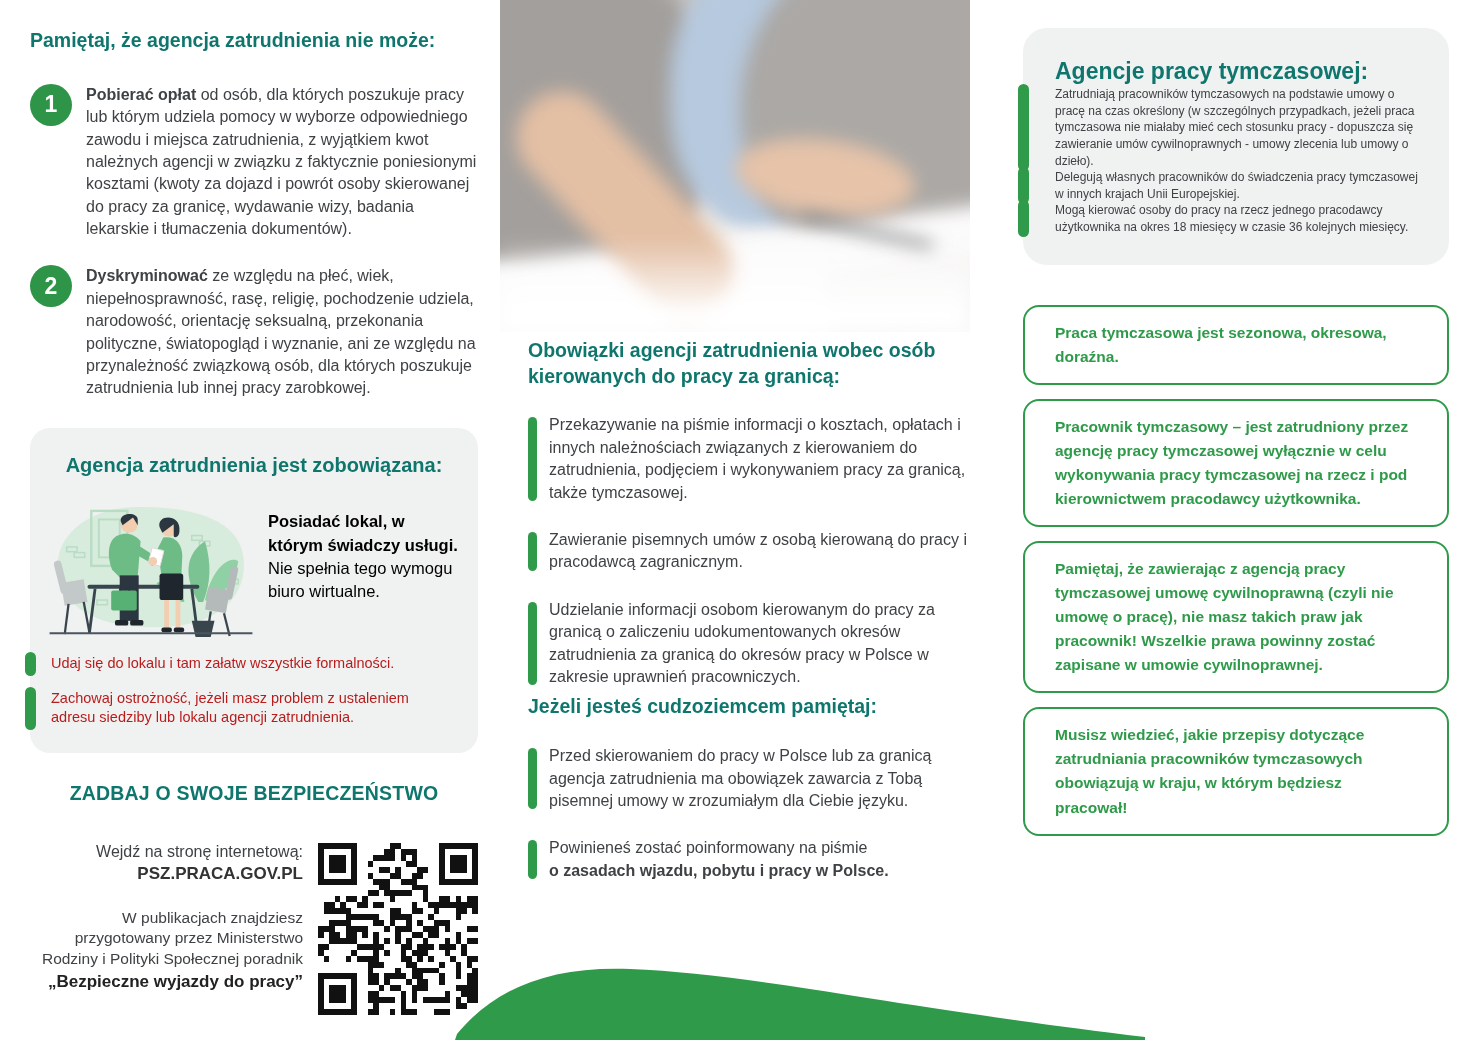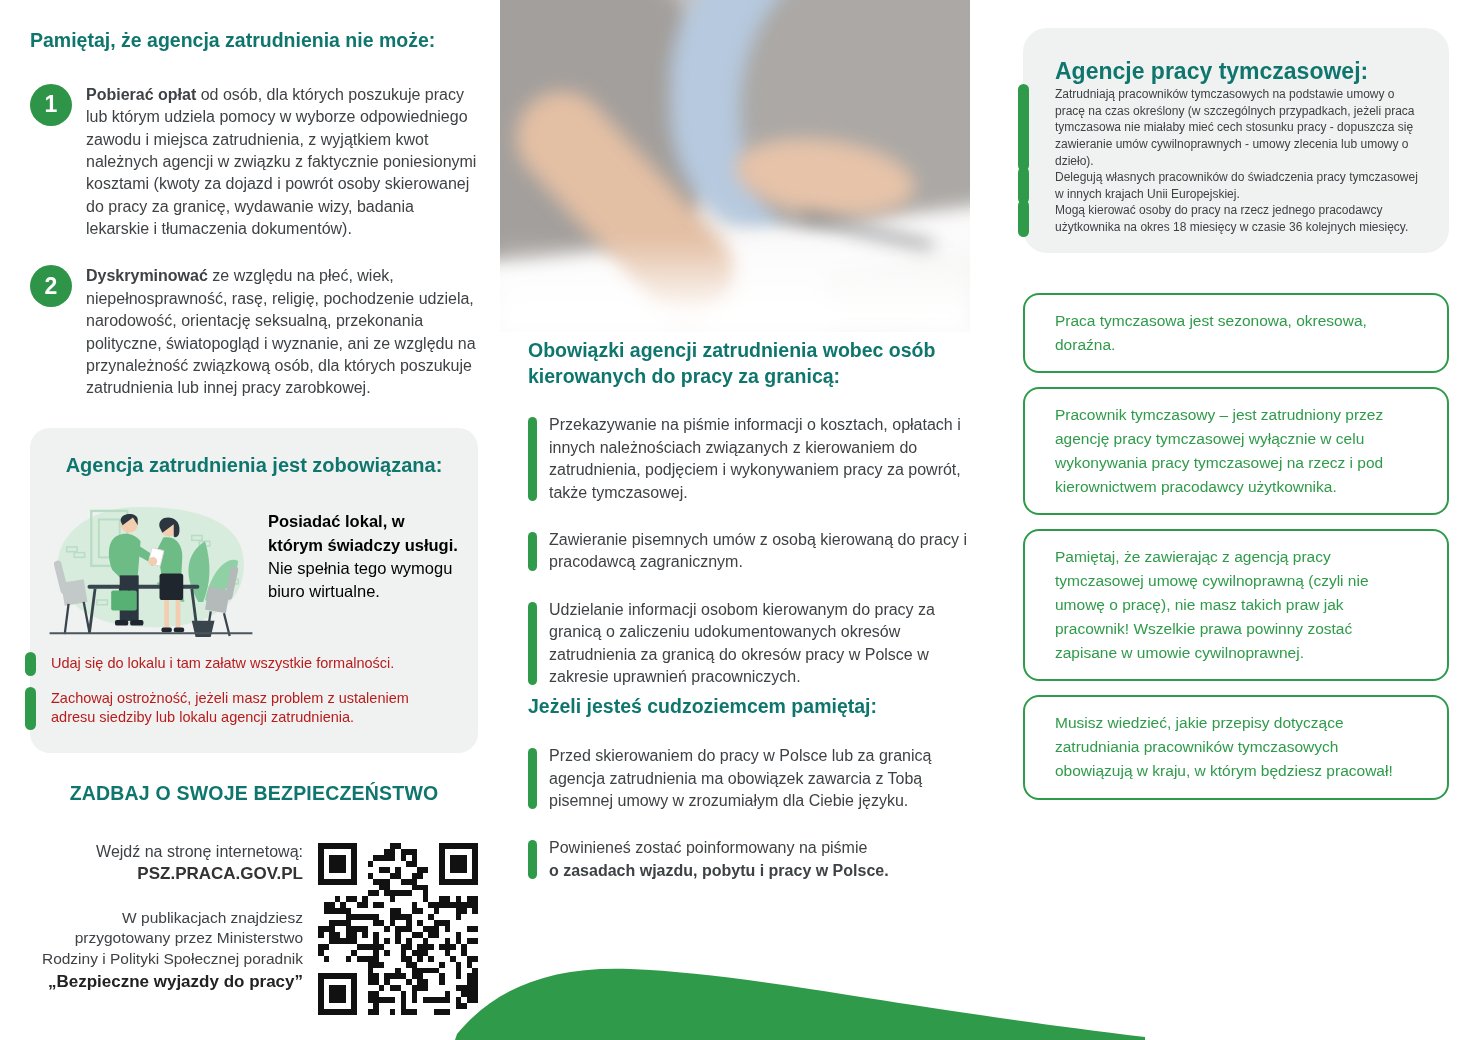--- a/index.html
+++ b/index.html
@@ -57,27 +57,27 @@
   .col-mid { position:absolute; left:528px; top:332px; width:442px; }
   .col-mid .green-h { margin-top:6px; }
   .mid-bullet { position:relative; margin-top:25px; padding-left:21px; font-size:16px; line-height:1.4; color:#3f4245; }
   .mid-bullet::before { content:""; position:absolute; left:0; top:3px; bottom:3px; width:9px; border-radius:6px; background:#2f9b4a; }
   .foreigner-h { margin-top:53px; }
 
   .dome { position:absolute; left:455px; bottom:0; width:690px; height:80px; }
 
   
   .col-right { position:absolute; left:1023px; top:28px; width:426px; }
-  .tempbox { background:#f0f1f1; border-radius:24px; padding:26px 26px 18px 32px; position:relative; }
+  .tempbox { background:#f0f1f1; border-radius:24px; padding:26px 26px 30px 32px; position:relative; }
   .tempbox h2 { font-size:23px; margin-top:2px; }
   .gb-bullet { position:relative; font-size:12px; line-height:1.38; color:#3f4245; }
   .gb-bullet::before { content:""; position:absolute; left:-37px; top:-2px; bottom:-2px; width:11px; border-radius:7px; background:#2f9b4a; }
 
   .note { border:2px solid #2f9b4a; border-radius:16px; padding:14px 30px 14px 30px; margin-top:14px;
-          color:#2f9b4a; font-weight:normal; font-size:15.5px; line-height:1.55; }
+          color:#2f9b4a; font-weight:bold; font-size:15.5px; line-height:1.55; }
   .note.first { margin-top:40px; }
 </style>
 </head>
 <body>
 
 <div class="page">
 
   <section class="col-left">
     <h1 class="green-h">Pamiętaj, że agencja zatrudnienia nie może:</h1>
 
@@ -479,21 +479,21 @@
     <div class="ph-desk"></div>
     <div class="ph-hand2"></div>
     <div class="ph-arm"></div>
     <div class="ph-doc"></div>
     <div class="ph-pen"></div>
     <div class="ph-fade"></div>
   </div>
 
   <section class="col-mid">
     <h2 class="green-h">Obowiązki agencji zatrudnienia wobec osób kierowanych do pracy za granicą:</h2>
-    <div class="mid-bullet">Przekazywanie na piśmie informacji o kosztach, opłatach i innych należnościach związanych z kierowaniem do zatrudnienia, podjęciem i wykonywaniem pracy za powrót, także tymczasowej.</div>
+    <div class="mid-bullet">Przekazywanie na piśmie informacji o kosztach, opłatach i innych należnościach związanych z kierowaniem do zatrudnienia, podjęciem i wykonywaniem pracy za granicą, także tymczasowej.</div>
     <div class="mid-bullet">Zawieranie pisemnych umów z osobą kierowaną do pracy i pracodawcą zagranicznym.</div>
     <div class="mid-bullet">Udzielanie informacji osobom kierowanym do pracy za granicą o zaliczeniu udokumentowanych okresów zatrudnienia za granicą do okresów pracy w Polsce w zakresie uprawnień pracowniczych.</div>
 
     <h2 class="green-h foreigner-h">Jeżeli jesteś cudzoziemcem pamiętaj:</h2>
     <div class="mid-bullet">Przed skierowaniem do pracy w Polsce lub za granicą agencja zatrudnienia ma obowiązek zawarcia z Tobą pisemnej umowy w zrozumiałym dla Ciebie języku.</div>
     <div class="mid-bullet">
       <span>Powinieneś zostać poinformowany na piśmie</span><br>
       <b>o zasadach wjazdu, pobytu i pracy w Polsce.</b>
     </div>
   </section>

